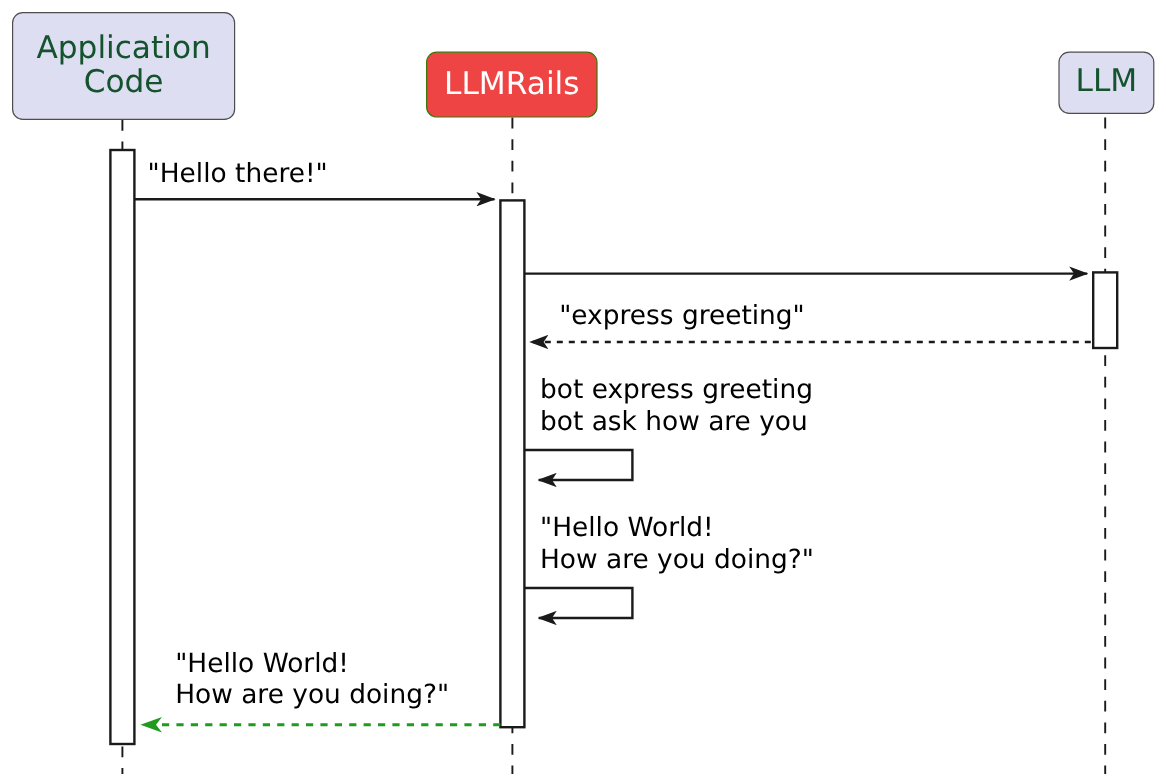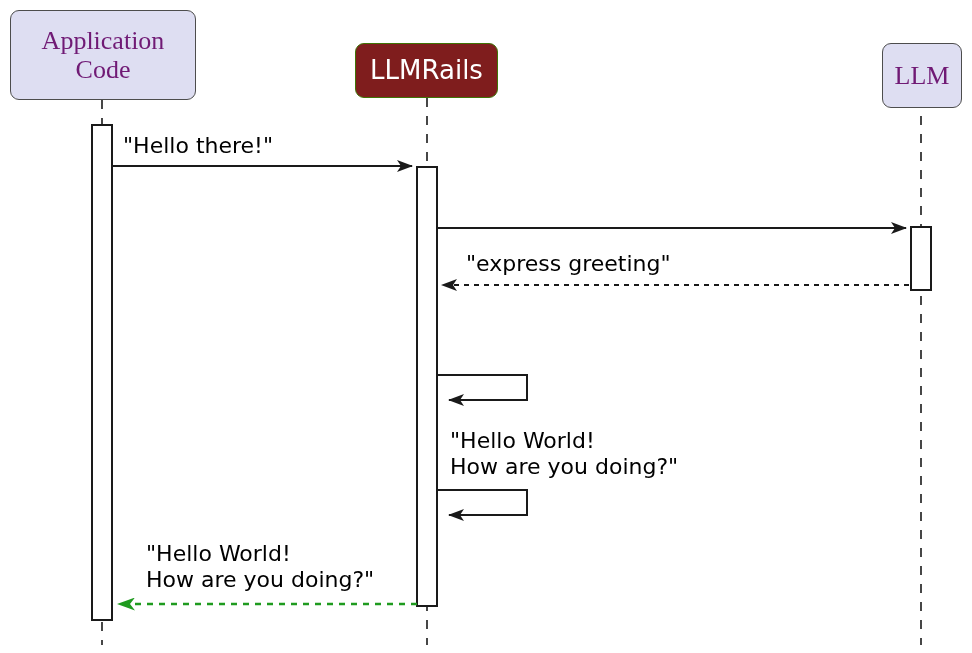--- a/index.html
+++ b/index.html
@@ -31,25 +31,24 @@
     display: flex;
     align-items: center;
     justify-content: center;
     text-align: center;
     line-height: 1.12;
     white-space: pre-line;
   }
   .p-plain {
     background: #DEDEF2;
     border: 1.2px solid #4d4d4d;
-    color: #701a75;
-    font-family: Liberation Serif, serif;
+    color: #14532d;
   }
   .p-accent {
-    background: #7f1d1d;
+    background: #ef4444;
     border: 1.2px solid #3f7406;
     color: #ffffff;
   }
   .msg-label {
     position: absolute;
     color: #000000;
     line-height: 1.18;
     white-space: pre-line;
     text-align: left;
   }
@@ -103,29 +102,31 @@
 
   <div class="participant-box p-plain" style="left:10px; top:10px; width:186px; height:90px; font-size:26px;">
     <span>Application
 Code</span>
   </div>
 
   <div class="participant-box p-accent" style="left:355px; top:43px; width:143px; height:55px; font-size:26px;">
     <span>LLMRails</span>
   </div>
 
-  <div class="participant-box p-plain" style="left:882px; top:43px; width:80px; height:65px; font-size:26px;">
+  <div class="participant-box p-plain" style="left:882px; top:43px; width:80px; height:52px; font-size:26px;">
     <span>LLM</span>
   </div>
 
   <div class="msg-label" style="left:123px; top:133px; font-size:22px;">"Hello there!"</div>
 
 
   <div class="msg-label" style="left:466px; top:251px; font-size:22px;">"express greeting"</div>
 
+  <div class="msg-label" style="left:450px; top:313px; font-size:22px;">bot express greeting
+bot ask how are you</div>
 
   <div class="msg-label" style="left:450px; top:428px; font-size:22px;">"Hello World!
 How are you doing?"</div>
 
   <div class="msg-label" style="left:146px; top:541px; font-size:22px;">"Hello World!
 How are you doing?"</div>
 
 </div>
 
 </body></html>

